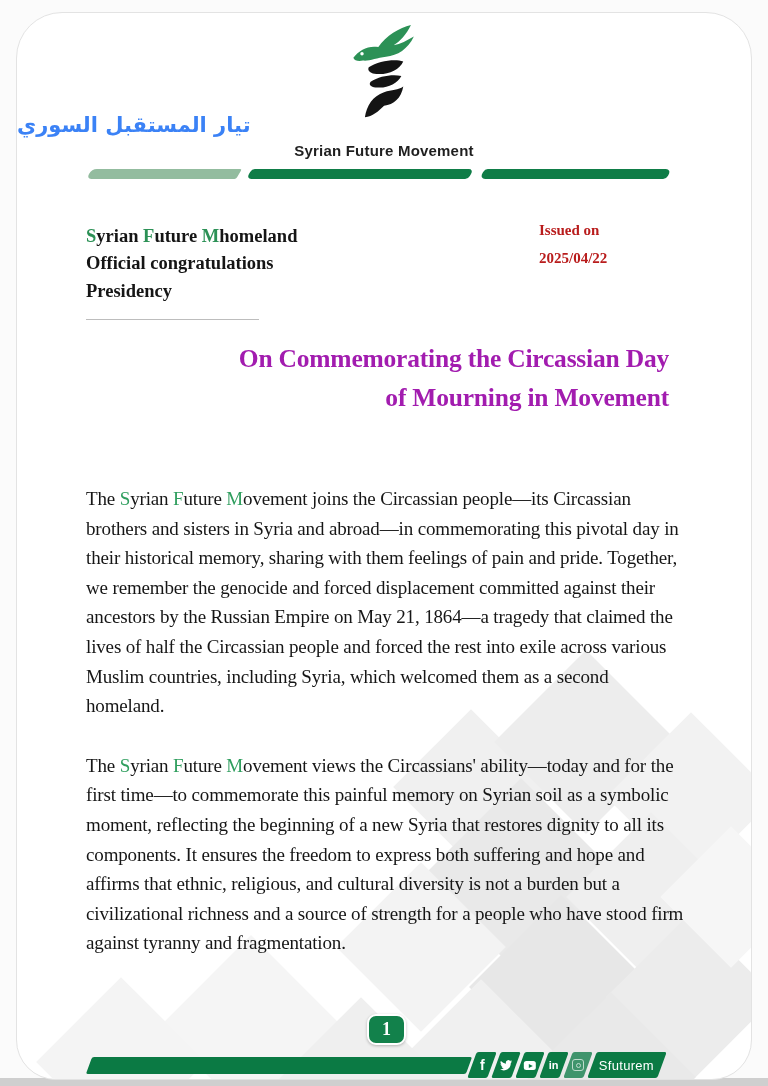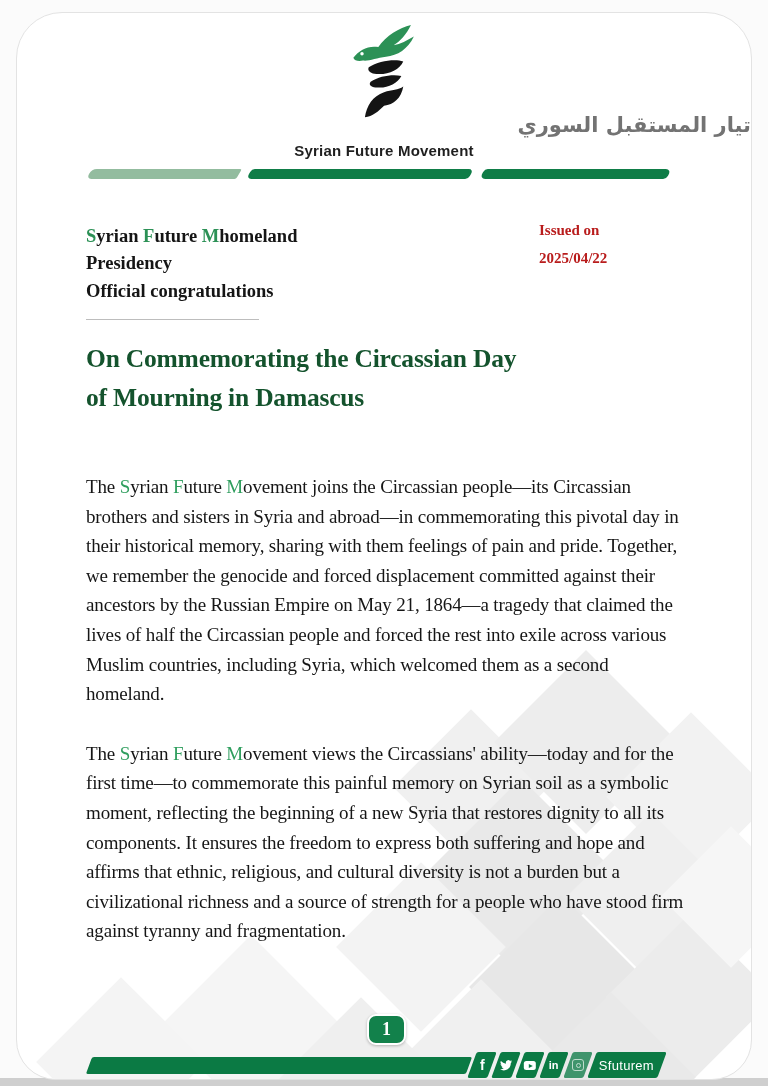--- a/index.html
+++ b/index.html
@@ -13,49 +13,49 @@
   .bottom-strip{position:absolute;left:0;top:1078px;width:768px;height:8px;background:#cfcfcf;}
 
   
   .pattern{position:absolute;inset:0;z-index:0;pointer-events:none;}
   .pattern div{position:absolute;transform:rotate(45deg);}
 
   .content{position:absolute;inset:0;z-index:1;}
 
   
   .logo-svg{position:absolute;left:330px;top:12px;}
-  .logo-ar{position:absolute;left:0;top:100px;width:734px;text-align:right;
+  .logo-ar{position:absolute;left:0;top:100px;width:734px;text-align:left;
     direction:rtl;font-family:"DejaVu Sans",sans-serif;font-weight:bold;
-    font-size:21px;color:#737373;letter-spacing:0;}
+    font-size:21px;color:#3b82f6;letter-spacing:0;}
   .logo-en{position:absolute;left:0;top:129px;width:734px;text-align:center;
     font-family:"Liberation Sans",sans-serif;font-weight:bold;font-size:15px;
     color:#1f1f1f;letter-spacing:.2px;}
 
   
   .hbar{position:absolute;top:156px;height:10px;transform:skewX(-30deg);}
   .hbar.b1{left:72px;width:150px;background:#93bc9f;border-radius:6px 2px 2px 6px;}
   .hbar.b2{left:232px;width:222px;background:#0f7d47;border-radius:3px 5px 3px 5px;}
   .hbar.b3{left:465px;width:187px;background:#0f7d47;border-radius:3px 6px 3px 6px;}
 
   
   .meta-left{position:absolute;left:69px;top:210px;font-size:18.5px;font-weight:bold;
     color:#151515;line-height:27.3px;white-space:nowrap;}
   .meta-right{position:absolute;left:522px;top:204px;font-size:15px;font-weight:bold;
     color:#b91c1c;line-height:27.5px;}
   .accent{color:#2c9156;}
   .meta-divider{position:absolute;left:69px;top:306px;width:173px;height:1px;background:#bdbdbd;}
 
   
-  .doc-title{position:absolute;left:69px;top:327px;width:583px;text-align:left;
-    font-size:25.5px;font-weight:bold;color:#14532d;line-height:38.5px;letter-spacing:-.2px;}
+  .doc-title{position:absolute;left:69px;top:327px;width:583px;text-align:right;
+    font-size:25.5px;font-weight:bold;color:#a21caf;line-height:38.5px;letter-spacing:-.2px;}
 
   
   .body-text{position:absolute;left:69px;top:459px;width:599px;font-size:19px;
     color:#161616;line-height:29.6px;letter-spacing:-.15px;}
-  .body-text p{margin:0 0 30px 0;}
+  .body-text p{margin:12px 0 30px 0;}
   .body-text p span{font-weight:inherit;}
   .body-text .accent{color:#2f9e5e;}
 
   
   .page-badge{position:absolute;left:350px;top:1001px;width:35px;height:27px;
     background:#12814b;border:2px solid #ffffff;border-radius:9px;
     box-shadow:0 1px 3px rgba(0,0,0,.25);
     display:flex;align-items:center;justify-content:center;
     color:#ffffff;font-size:18px;font-weight:bold;}
 
@@ -116,32 +116,32 @@
       </svg>
       <div class="logo-ar">تيار المستقبل السوري</div>
       <div class="logo-en">Syrian Future Movement</div>
 
       <div class="hbar b1"></div>
       <div class="hbar b2"></div>
       <div class="hbar b3"></div>
 
       <div class="meta-left">
         <div><span class="accent">S</span><span>yrian </span><span class="accent">F</span><span>uture </span><span class="accent">M</span><span>homeland</span></div>
+        <div>Official congratulations</div>
         <div>Presidency</div>
-        <div>Official congratulations</div>
       </div>
       <div class="meta-divider"></div>
       <div class="meta-right">
         <div>Issued on</div>
         <div>2025/04/22</div>
       </div>
 
       <div class="doc-title">
         <div>On Commemorating the Circassian Day</div>
-        <div>of Mourning in Damascus</div>
+        <div>of Mourning in Movement</div>
       </div>
 
       <div class="body-text">
         <p><span>The </span><span class="accent">S</span><span>yrian </span><span class="accent">F</span><span>uture </span><span class="accent">M</span><span>ovement joins the Circassian people—its Circassian brothers and sisters in Syria and abroad—in commemorating this pivotal day in their historical memory, sharing with them feelings of pain and pride. Together, we remember the genocide and forced displacement committed against their ancestors by the Russian Empire on May 21, 1864—a tragedy that claimed the lives of half the Circassian people and forced the rest into exile across various Muslim countries, including Syria, which welcomed them as a second homeland.</span></p>
         <p><span>The </span><span class="accent">S</span><span>yrian </span><span class="accent">F</span><span>uture </span><span class="accent">M</span><span>ovement views the Circassians' ability—today and for the first time—to commemorate this painful memory on Syrian soil as a symbolic moment, reflecting the beginning of a new Syria that restores dignity to all its components. It ensures the freedom to express both suffering and hope and affirms that ethnic, religious, and cultural diversity is not a burden but a civilizational richness and a source of strength for a people who have stood firm against tyranny and fragmentation.</span></p>
       </div>
 
       <div class="page-badge">1</div>
 
       <div class="footer-long-bar"></div>

